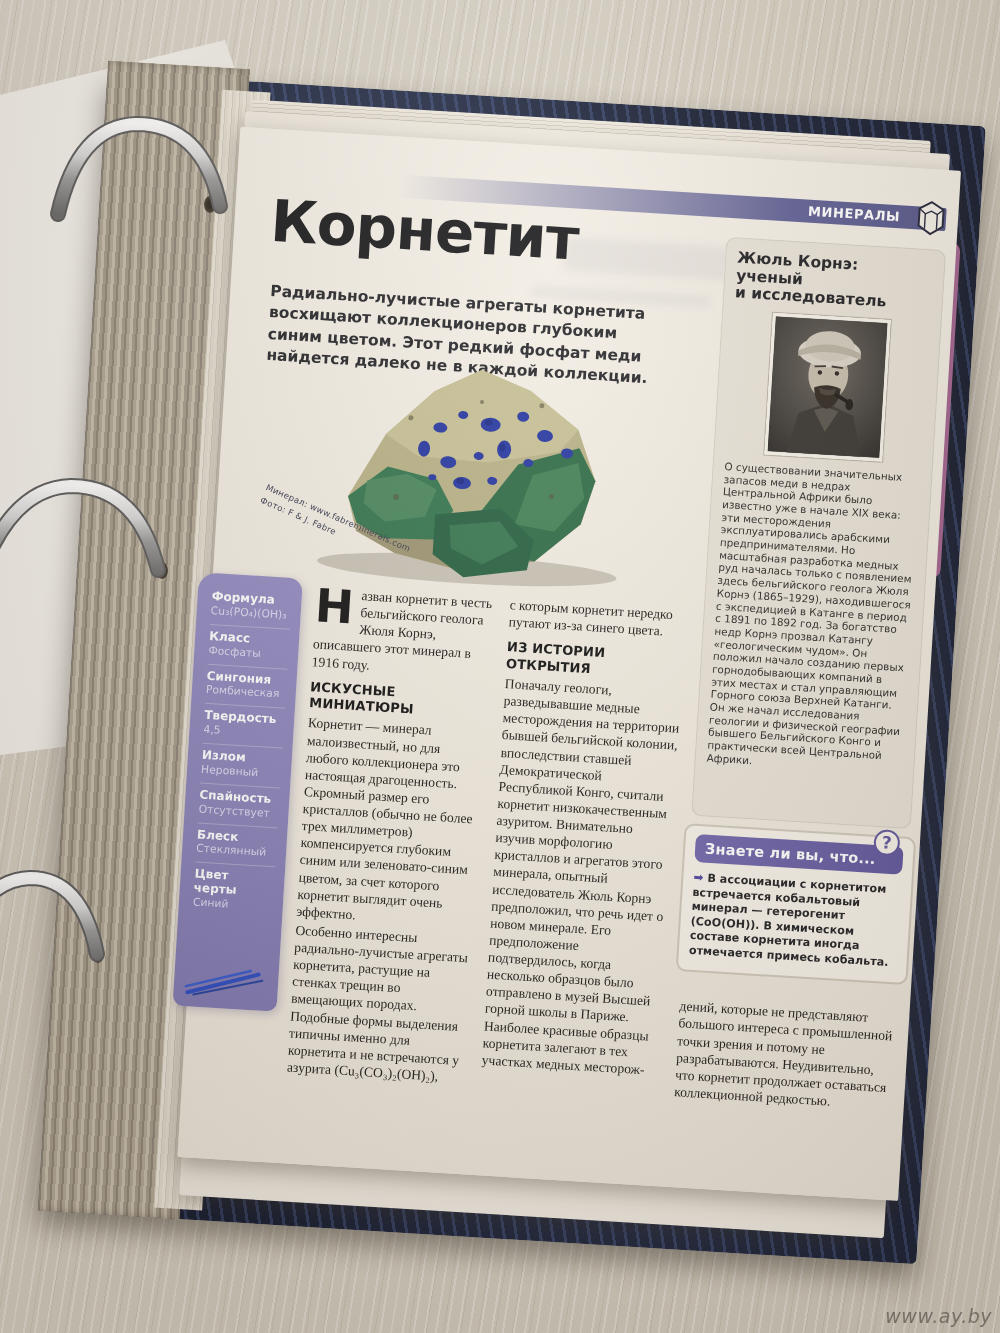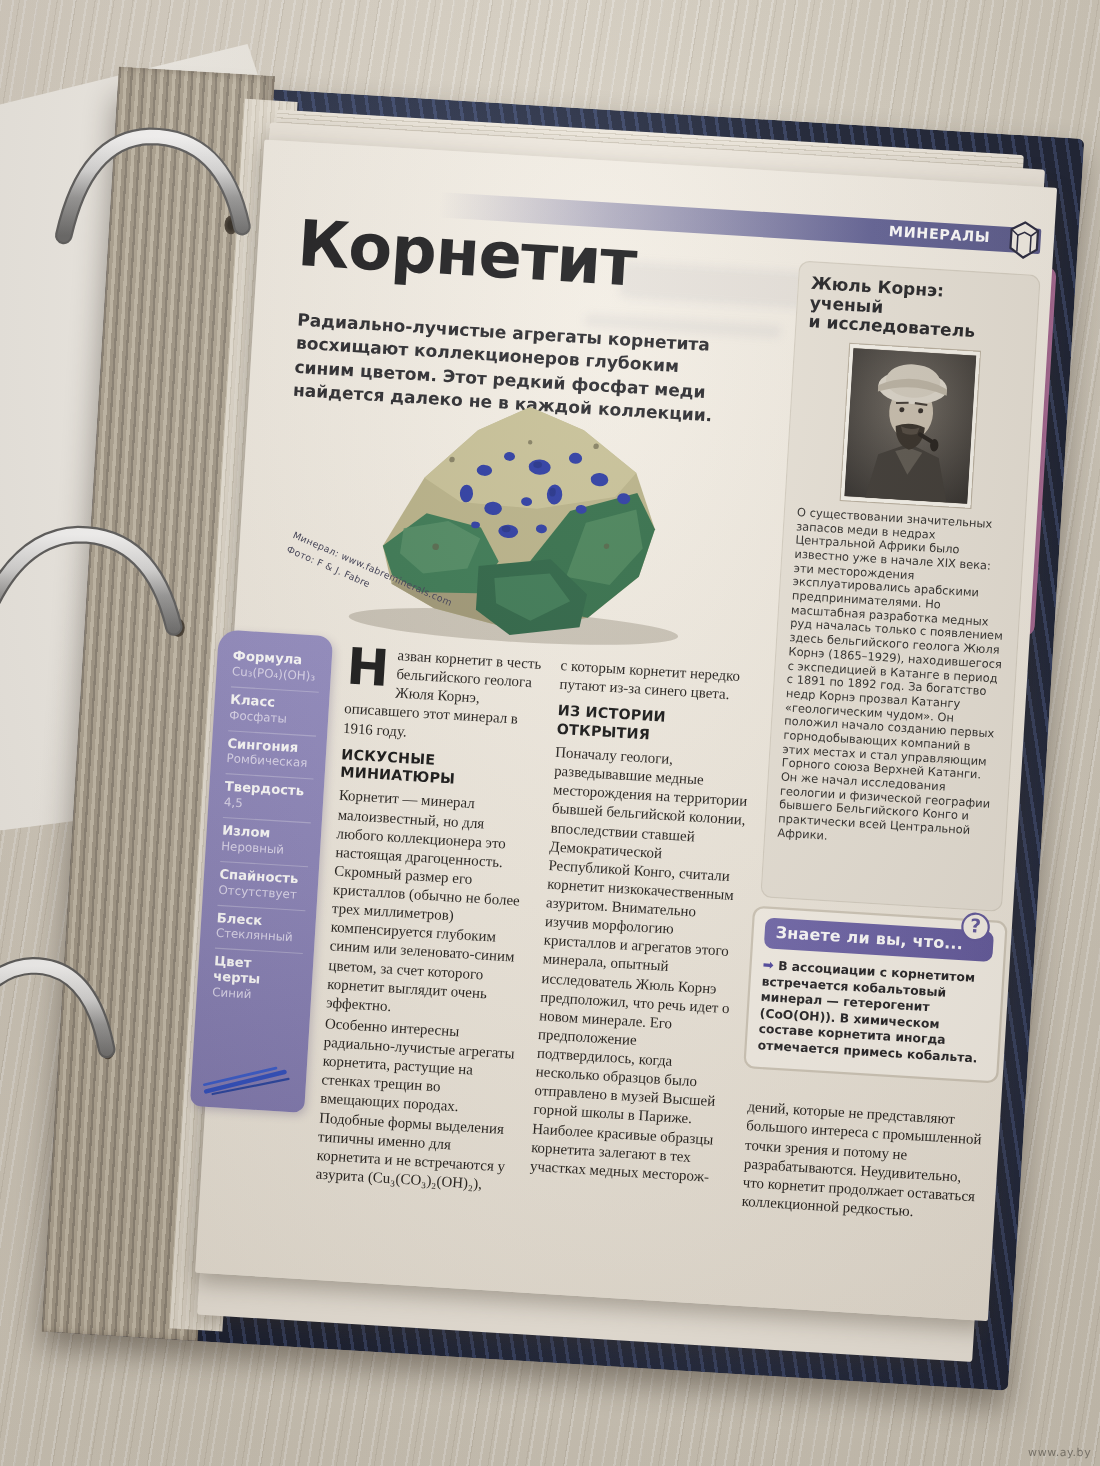--- a/index.html
+++ b/index.html
@@ -171,21 +171,21 @@
     position:absolute;left:492px;top:842px;width:220px;
     font-family:"Liberation Serif","DejaVu Serif",serif;
     font-size:13.6px;line-height:1.27;color:#1d1a17;
   }
   
   .ring{position:absolute;z-index:20;}
   .ring-hole{position:absolute;z-index:19;width:12px;height:17px;border-radius:50%;
     background:radial-gradient(#2e2820 30%,#5a4f42 90%);}
   .watermark{
     position:absolute;right:8px;bottom:6px;z-index:70;
-    font-size:10px;color:rgba(105,100,90,.85);letter-spacing:.5px;
+    font-size:19px;color:rgba(105,100,90,.85);letter-spacing:.5px;font-style:italic;
   }
 </style>
 </head>
 <body>
 
 <svg width="0" height="0" style="position:absolute">
   <defs>
     <linearGradient id="metalGrad" x1="0" y1="0" x2="0" y2="1">
       <stop offset="0" stop-color="#ffffff"></stop>
       <stop offset=".35" stop-color="#dcdcdc"></stop>

